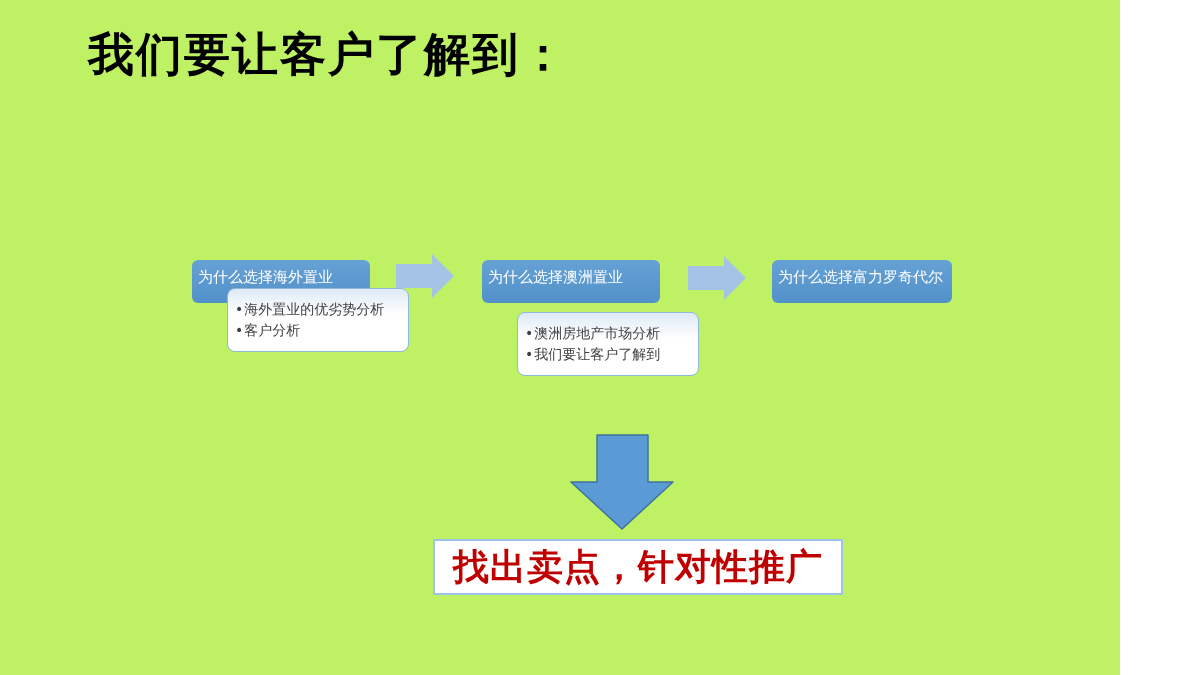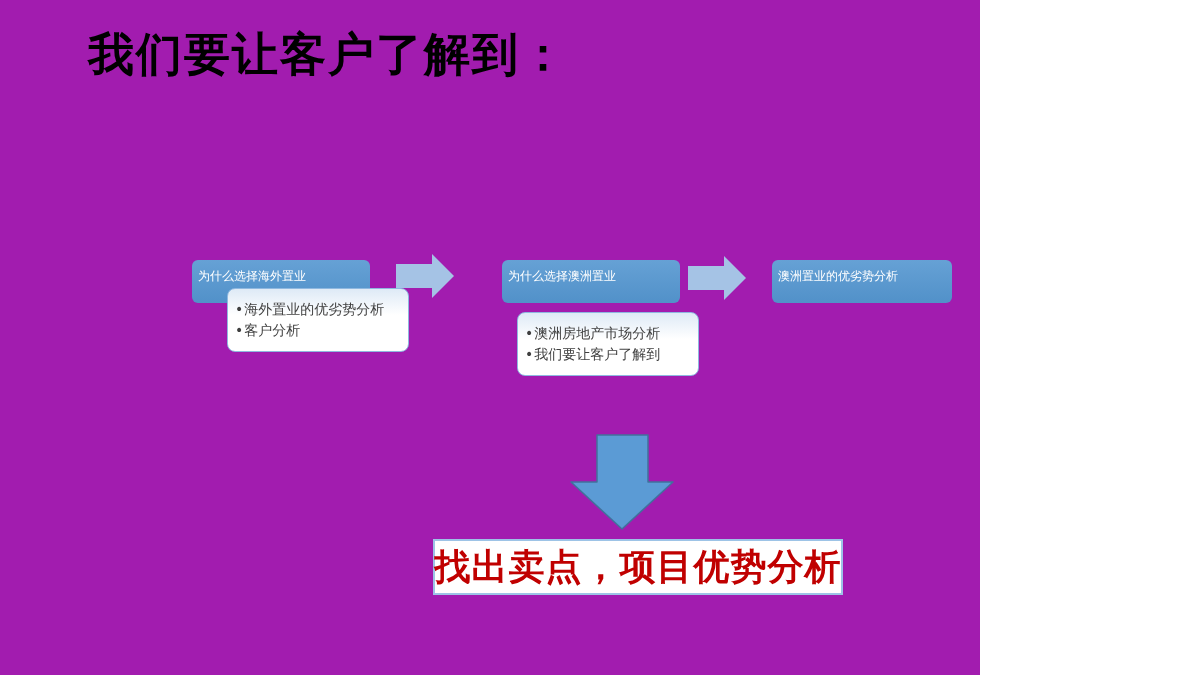--- a/index.html
+++ b/index.html
@@ -1,42 +1,42 @@
 <!DOCTYPE html>
 <html style="--header-top: #66A1D5; --header-bottom: #5191C9; --body-border: #8FB8E0; --body-tint: #DEEAF6; --body-text: #3F3F3F; --arrow-light: #A5C3E5; --arrow-fill: #5B9BD5; --arrow-stroke: #41719C; --conclusion-border: #9DC3E6; --conclusion-red: #C00000; --title-color: #000000;"><head>
 <meta charset="utf-8">
 <style>
   * { margin: 0; padding: 0; box-sizing: border-box; }
   html, body { background: #ffffff; }
   .slide {
     position: relative;
-    width: 980px;
+    width: 1120px;
     height: 675px;
-    background: #a21caf;
+    background: #bef264;
     overflow: hidden;
     font-family: "DejaVu Sans", "Liberation Sans", sans-serif;
   }
   .slide-title {
     position: absolute;
     left: 88px;
     top: 24px;
     font-family: "DejaVu Serif", "Liberation Serif", serif;
     font-weight: bold;
     font-size: 46px;
     letter-spacing: 2px;
     color: var(--title-color, #000);
     white-space: nowrap;
   }
   .step-header {
     position: absolute;
     height: 43px;
     border-radius: 6px;
     background: linear-gradient(180deg, var(--header-top, #66A1D5) 0%, var(--header-bottom, #5191C9) 100%);
     color: #ffffff;
-    font-size: 12px;
+    font-size: 15px;
     padding: 8px 6px 0 6px;
     white-space: nowrap;
     z-index: 1;
   }
   .step-body {
     position: absolute;
     top: 288px;
     height: 64px;
     border: 1.5px solid var(--body-border, #8FB8E0);
     border-radius: 8px;
@@ -49,21 +49,21 @@
   }
   .bullet-line {
     font-size: 14px;
     line-height: 21px;
     color: var(--body-text, #3F3F3F);
     white-space: nowrap;
   }
   .bullet-char { margin-right: 1px; }
   .h1 { left: 192px; top: 260px; width: 178px; }
   .b1 { left: 227px; width: 182px; }
-  .h2 { left: 482px; top: 260px; width: 178px; margin-left: 20px; }
+  .h2 { left: 482px; top: 260px; width: 178px; }
   .b2 { left: 517px; width: 182px; margin-top: 24px; }
   .h3 { left: 772px; top: 260px; width: 180px; }
   .b3 { left: 810px; width: 180px; }
   .right-arrow {
     position: absolute;
     width: 58px;
     height: 44px;
     z-index: 0;
   }
   .ra1 { left: 396px; top: 254px; }
@@ -131,23 +131,23 @@
     </div>
     <div class="bullet-line">
       <span class="bullet-char">•</span><span>我们要让客户了解到</span>
     </div>
   </div>
 
   <svg class="right-arrow ra2" viewBox="0 0 58 44">
     <polygon points="0,10 36,10 36,0 58,22 36,44 36,34 0,34"></polygon>
   </svg>
 
-  <div class="step-header h3">澳洲置业的优劣势分析</div>
+  <div class="step-header h3">为什么选择富力罗奇代尔</div>
 
   <svg class="down-arrow" viewBox="0 0 104 97">
     <polygon points="27,1 78,1 78,48 103,48 52,95 1,48 27,48"></polygon>
   </svg>
 
   <div class="conclusion-box">
-    <span class="conclusion-text">找出卖点，项目优势分析</span>
+    <span class="conclusion-text">找出卖点，针对性推广</span>
   </div>
 
 </div>
 
 </body></html>

